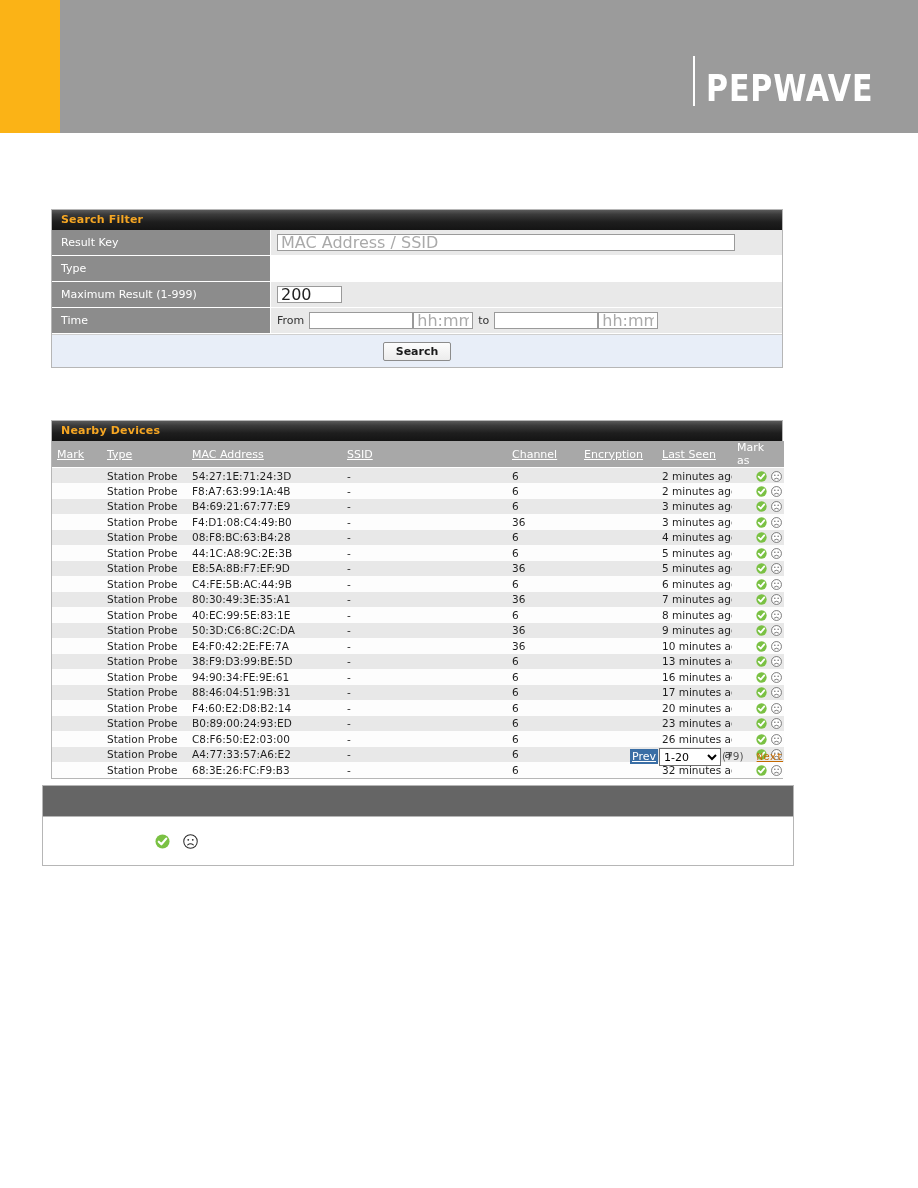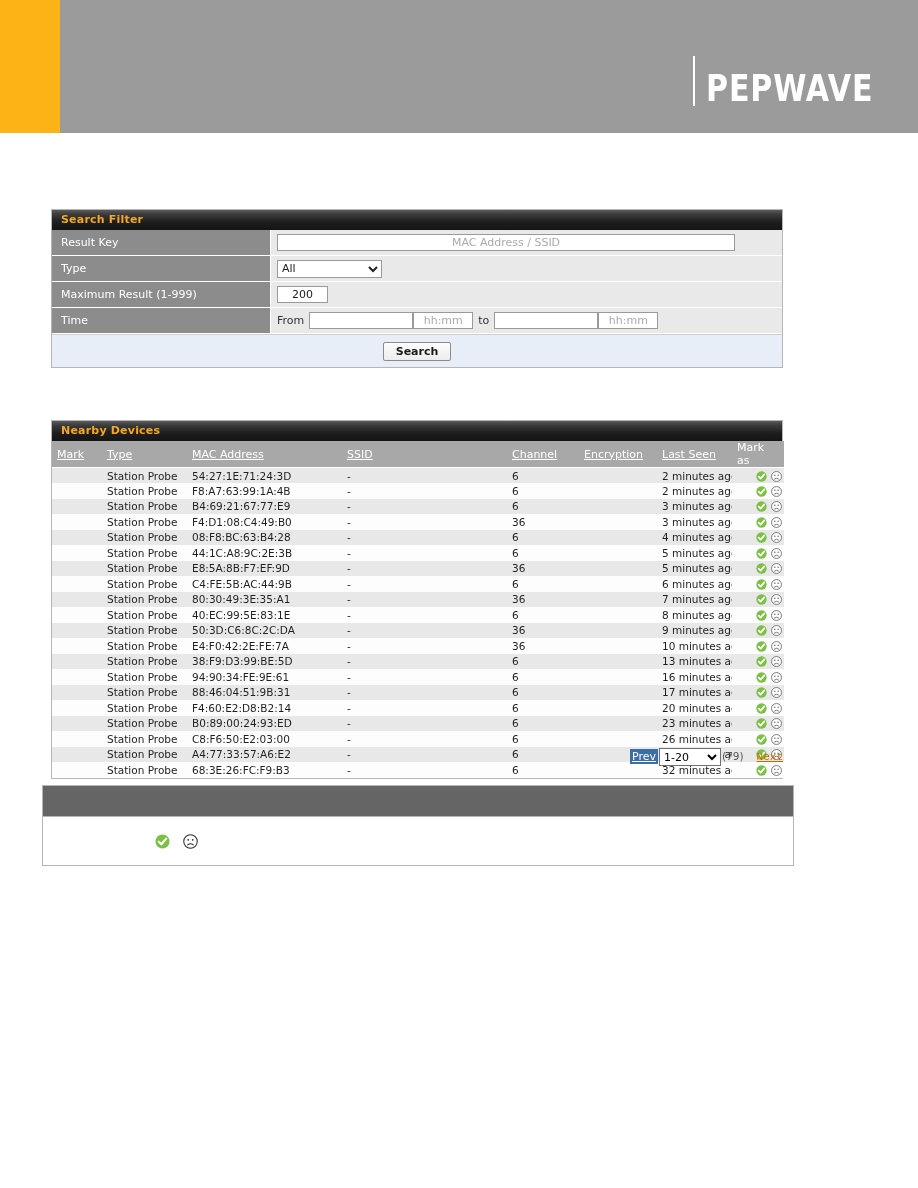--- a/index.html
+++ b/index.html
@@ -125,33 +125,32 @@
     align-items: center;
   }
   .sf-actions {
     background: #e8eef8;
     text-align: center;
     padding: 5px 0 6px 0;
     border-top: 1px solid #cfcfcf;
   }
   input.txt {
     font-family: "DejaVu Sans", "Liberation Sans", sans-serif;
-    font-size: 11px;
+    font-size: 16px;
     color: #222;
     border: 1px solid #9a9a9a;
     background: #ffffff;
     height: 17px;
     box-sizing: border-box;
     padding: 0 3px;
     outline: none;
-    text-align: center;
   }
   input.txt::placeholder { color: #aaaaaa; }
   #sf-search-key { width: 458px; }
-  #sf-max-result { width: 51px; }
+  #sf-max-result { width: 65px; }
   .time-date { width: 104px; }
   .time-hm { width: 60px; }
   .sf-inline-label {
     font-size: 11px;
     color: #333;
     margin: 0 5px 0 0;
   }
   .sf-inline-label.mid { margin: 0 5px; }
   select.sel {
     font-family: "DejaVu Sans", "Liberation Sans", sans-serif;
@@ -302,23 +301,20 @@
 
   <div class="sf-row">
     <div class="sf-label">Result Key</div>
     <div class="sf-field">
       <input class="txt" id="sf-search-key" type="text" placeholder="MAC Address / SSID" style="">
     </div>
   </div>
 
   <div class="sf-row">
     <div class="sf-label">Type</div>
-    <div class="sf-field">
-      <select class="sel"><option value="All">All</option></select>
-    </div>
   </div>
 
   <div class="sf-row">
     <div class="sf-label">Maximum Result (1-999)</div>
     <div class="sf-field">
       <input class="txt" id="sf-max-result" type="text" value="200" style="">
     </div>
   </div>
 
   <div class="sf-row">

